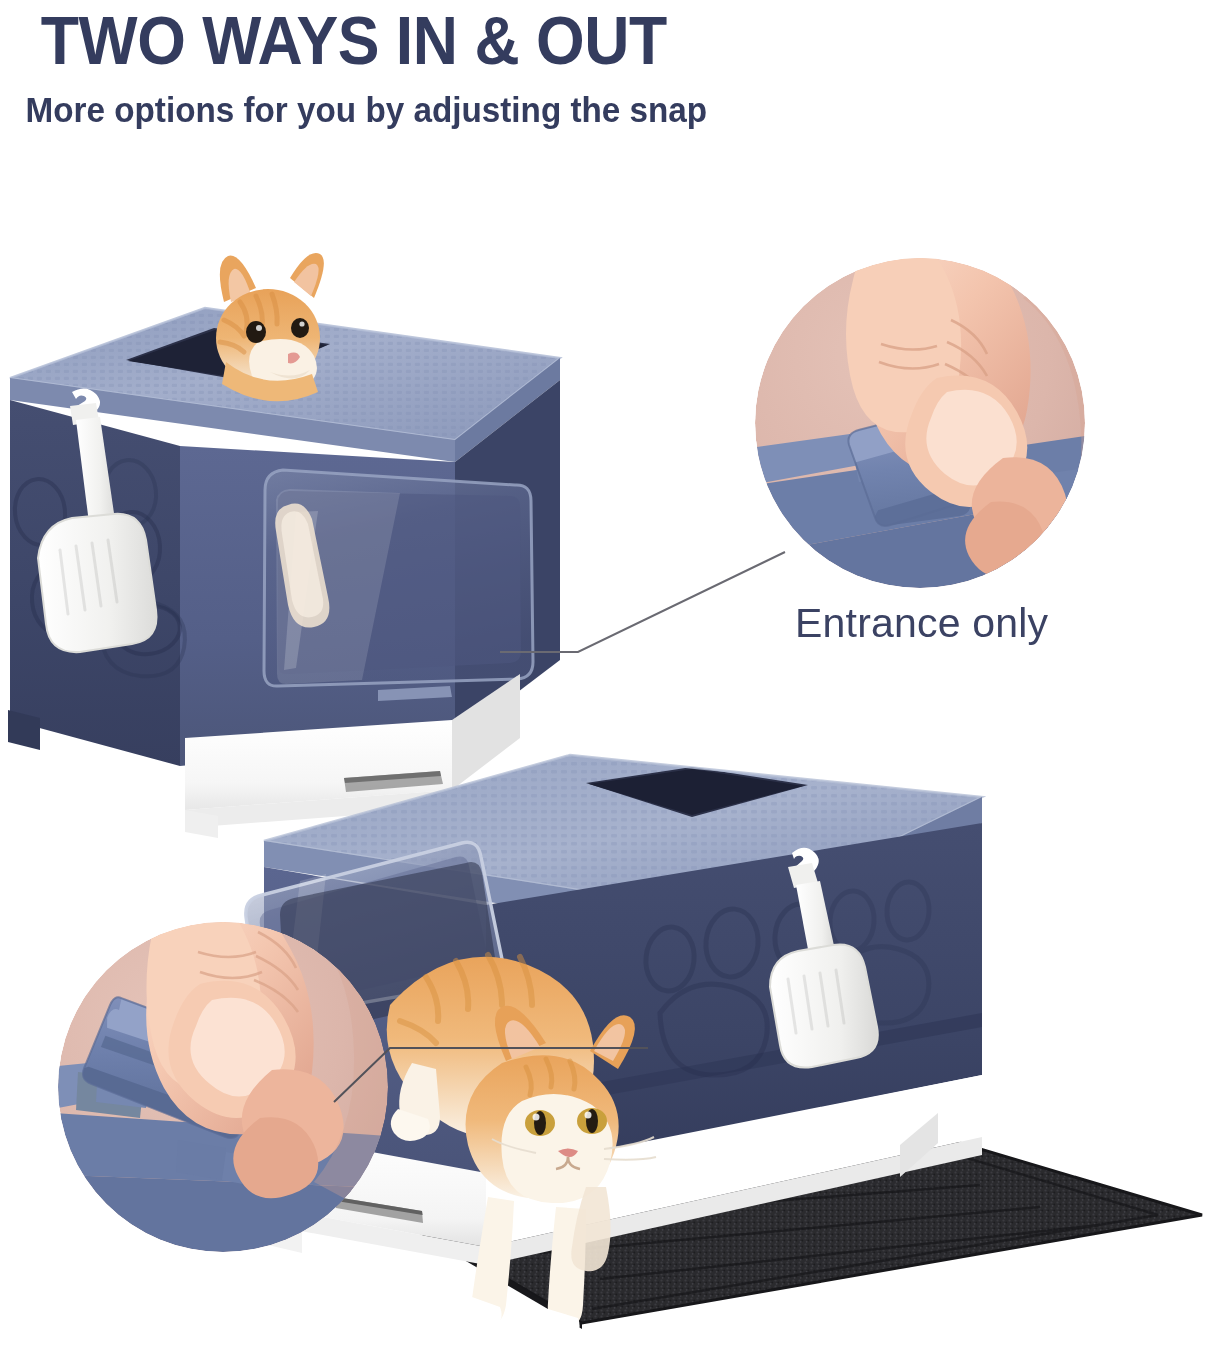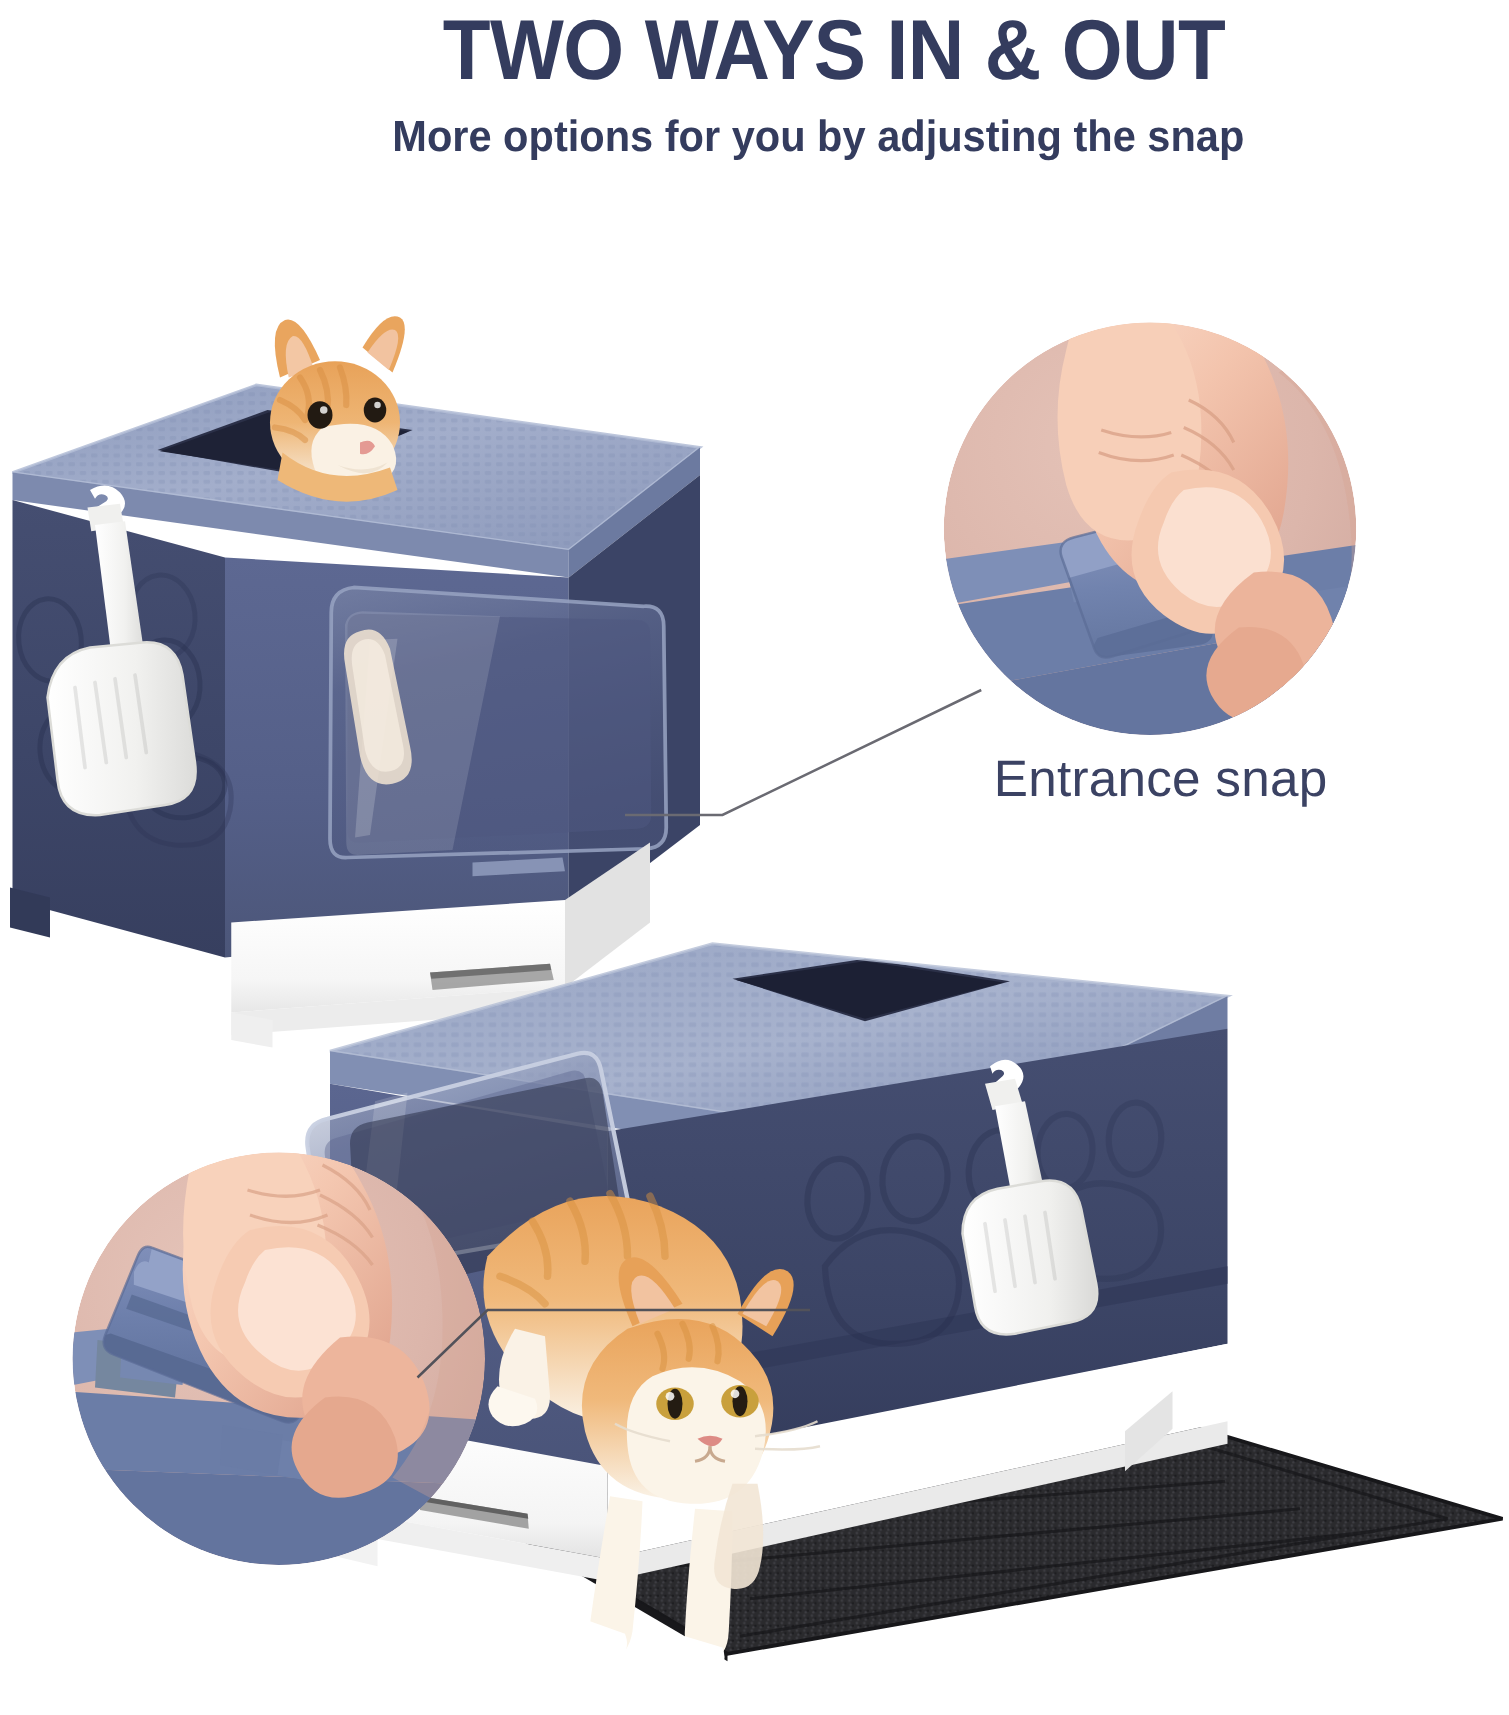--- a/index.html
+++ b/index.html
@@ -4,21 +4,21 @@
 <style>
   html,body{margin:0;padding:0;background:#ffffff;}
   body{
     width:1207px;height:1372px;
     font-family:"Liberation Sans","DejaVu Sans",sans-serif;
     overflow:hidden;position:relative;
   }
   #stage{position:relative;width:1207px;height:1372px;background:#fff;overflow:hidden;}
 
   
-  .hdr{position:absolute;left:0;top:0;width:1021px;text-align:right;}
+  .hdr{position:absolute;left:0;top:0;width:1021px;text-align:left;}
   .hdr-title{
     font-size:68px;font-weight:bold;letter-spacing:-0.5px;
     color:#343c5e;line-height:1.0;margin:0;padding-top:6px;
     transform:scaleX(0.92);transform-origin:center;
     text-shadow:0 0 6px rgba(255,255,255,.95),0 0 10px rgba(255,255,255,.8);
     white-space:nowrap;
   }
   .hdr-sub{
     font-size:35px;font-weight:bold;color:#343c5e;
     line-height:1.0;margin:0;padding-top:18px;
@@ -457,21 +457,21 @@
         <path d="M192,134 q42,-10 62,24 q18,32 -6,56 q-28,26 -58,2 q-28,-24 -14,-56 q6,-18 16,-26 Z" fill="#fbe0d0"></path>
 
         <path d="M248,200 q48,-6 62,36 q12,38 -26,52 q-42,14 -62,-22 q-18,-34 26,-66 Z" fill="#ecb49b"></path>
         <path d="M236,244 q40,-4 52,30 q10,30 -22,42 q-36,12 -52,-18 q-14,-28 22,-54 Z" fill="#e6a98f"></path>
 
         <path d="M268,40 q52,40 58,132 q4,74 -34,122 L330,300 L330,0 Z" fill="#d6a493" opacity="0.35"></path>
       </g>
     </svg>
   </div>
 
-  <div class="caption" id="cap-entrance">Entrance snap</div>
+  <div class="caption" id="cap-entrance">Entrance only</div>
 
   <div class="callout" id="callout-free">
     <svg width="330" height="330" viewBox="0 0 330 330">
       <defs>
         <radialGradient id="blushB" cx="0.35" cy="0.32" r="0.85">
           <stop offset="0" stop-color="#e5c4b9"></stop>
           <stop offset="0.6" stop-color="#dcb6ab"></stop>
           <stop offset="1" stop-color="#cfa79d"></stop>
         </radialGradient>
         <linearGradient id="skinB" x1="0.1" y1="0" x2="0.9" y2="1">

